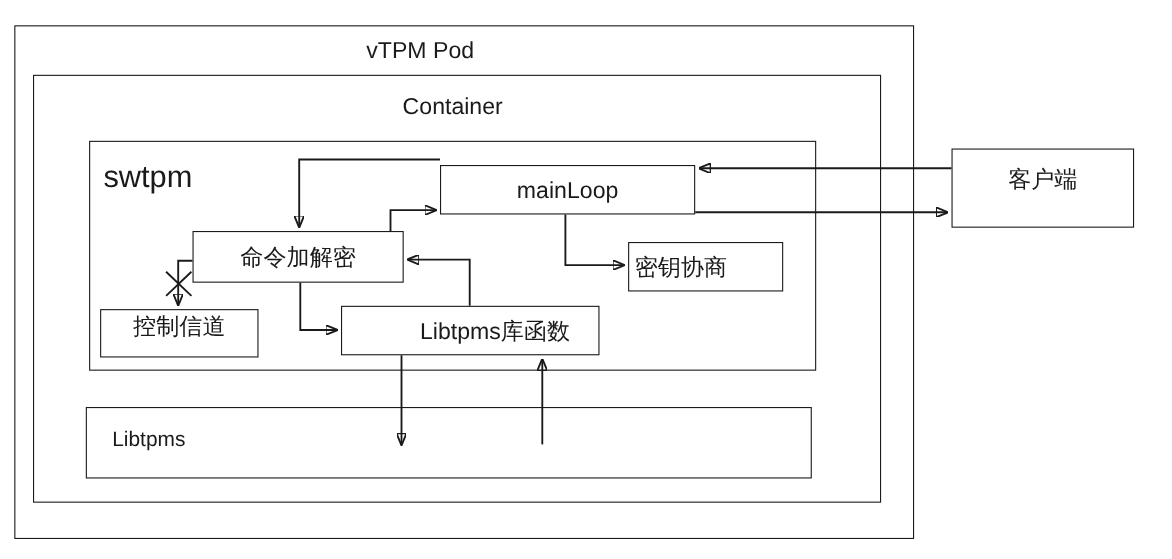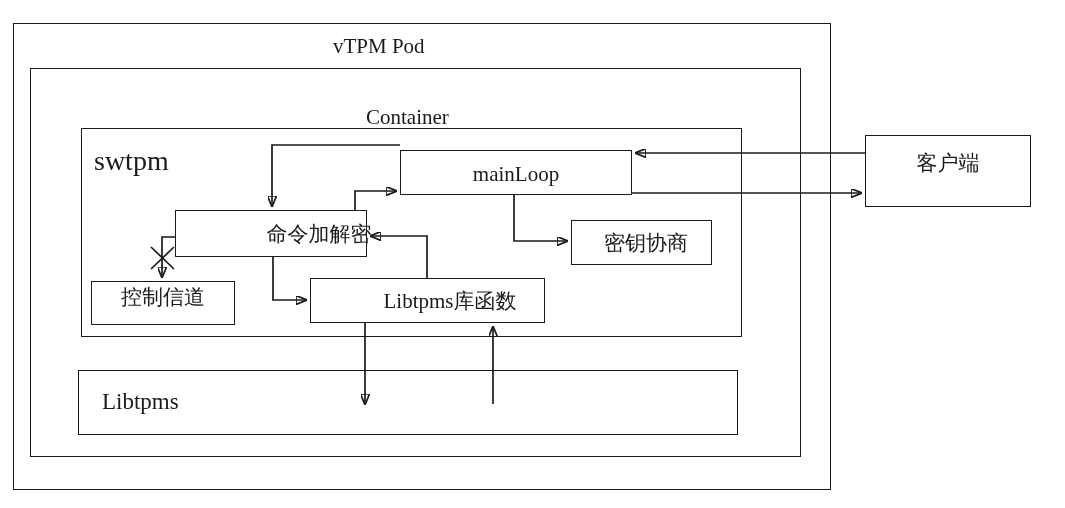--- a/index.html
+++ b/index.html
@@ -5,21 +5,21 @@
   html, body {
     margin: 0;
     padding: 0;
     background: #ffffff;
   }
   #canvas {
     position: relative;
     width: 1065px;
     height: 508px;
     background: #ffffff;
-    font-family: Liberation Serif, serif;
+    font-family: Liberation Sans, sans-serif;
     overflow: hidden;
   }
   .box {
     position: absolute;
     box-sizing: border-box;
     border: 1.6px solid #1a1a1a;
     background: transparent;
   }
   .label {
     position: absolute;
@@ -42,21 +42,21 @@
   .pod-title {
     font-size: 21px;
   }
   .swtpm-title {
     font-size: 28px;
   }
   .node-title {
     font-size: 21px;
   }
   .libtpms-title {
-    font-size: 23px;
+    font-size: 19px;
   }
   svg.edges {
     position: absolute;
     left: 0;
     top: 0;
     width: 1065px;
     height: 508px;
     pointer-events: none;
   }
   svg.edges line, svg.edges path, svg.edges polyline {
@@ -72,33 +72,33 @@
 </style>
 </head>
 <body>
 
 <div id="canvas">
 
   <div class="box" style="left:13px; top:23px; width:818px; height:467px;"></div>
   <div class="label pod-title" style="left:333px; top:36px;">vTPM Pod</div>
 
   <div class="box" style="left:30px; top:68px; width:771px; height:389px;"></div>
-  <div class="label container-title" style="left:366px; top:107px;">Container</div>
+  <div class="label container-title" style="left:366px; top:87px;">Container</div>
 
   <div class="box" style="left:81px; top:128px; width:661px; height:209px;"></div>
   <div class="label swtpm-title" style="left:94px; top:147px;">swtpm</div>
 
   <div class="box" style="left:400px; top:150px; width:232px; height:45px;"></div>
   <div class="boxlabel node-title" style="left:400px; top:150px; width:232px; height:48px;">mainLoop</div>
 
   <div class="box" style="left:175px; top:210px; width:192px; height:47px;"></div>
-  <div class="boxlabel node-title" style="left:175px; top:210px; width:192px; height:47px;margin-left:48px;">命令加解密</div>
+  <div class="boxlabel node-title" style="left:175px; top:210px; width:192px; height:47px;">命令加解密</div>
 
   <div class="box" style="left:571px; top:220px; width:141px; height:45px;"></div>
-  <div class="boxlabel node-title" style="left:579px; top:220px; width:134px; height:45px;">密钥协商</div>
+  <div class="boxlabel node-title" style="left:552px; top:220px; width:134px; height:45px;">密钥协商</div>
 
   <div class="box" style="left:91px; top:281px; width:144px; height:44px;"></div>
   <div class="boxlabel node-title" style="left:91px; top:281px; width:144px; height:32px;">控制信道</div>
 
   <div class="box" style="left:310px; top:278px; width:235px; height:45px;"></div>
   <div class="boxlabel node-title" style="left:310px; top:278px; width:280px; height:45px;">Libtpms库函数</div>
 
   <div class="box" style="left:78px; top:370px; width:660px; height:65px;"></div>
   <div class="label libtpms-title" style="left:102px; top:390px;">Libtpms</div>
 

